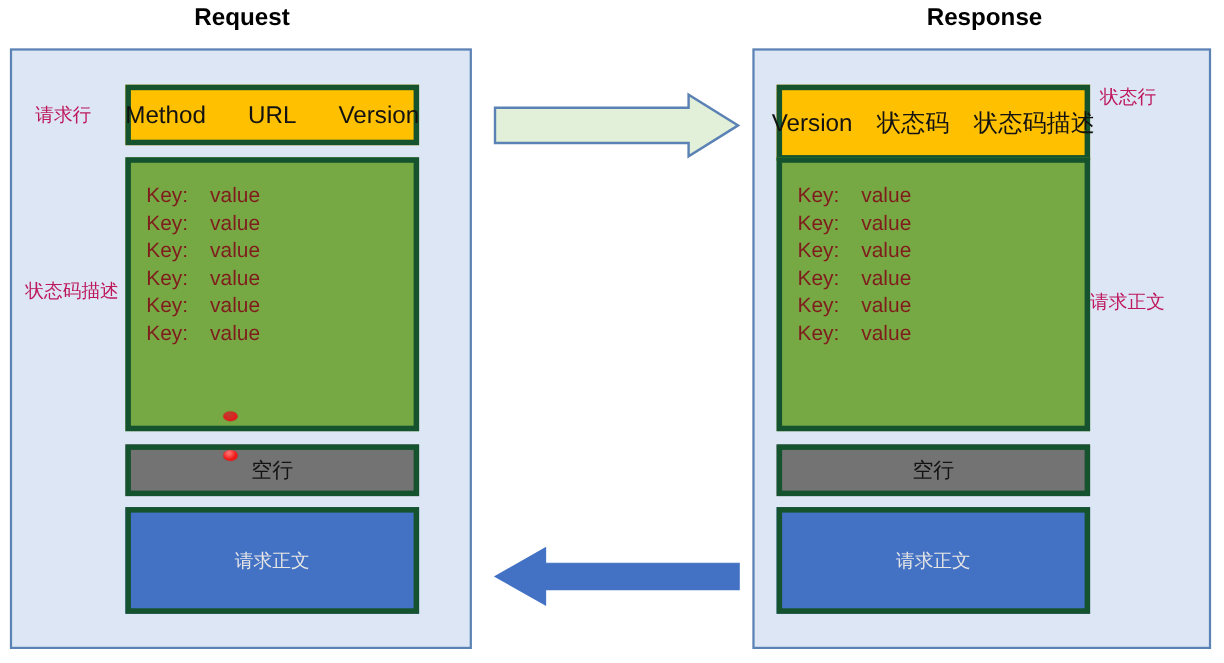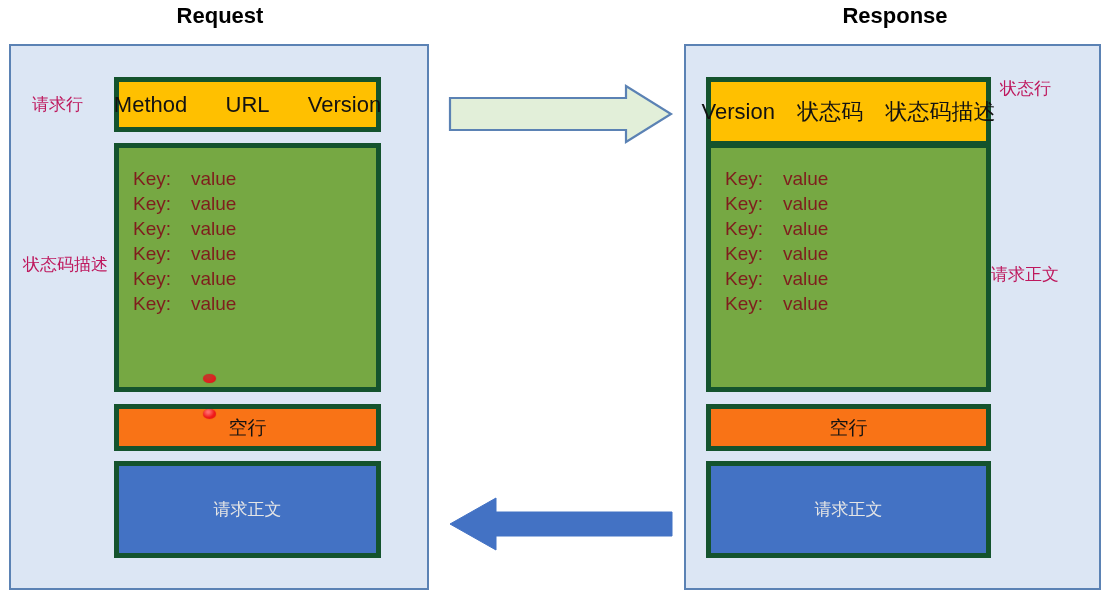--- a/index.html
+++ b/index.html
@@ -63,21 +63,21 @@
   }
   .box-startline {
     background: #ffc000;
   }
   .box-headers {
     background: #76a843;
     display: block;
     padding: 18px 0 0 14px;
   }
   .box-emptyline {
-    background: #f97316;
+    background: #737373;
   }
   .box-body {
     background: #4372c4;
   }
 
   .startline-text {
     font-size: 22px;
     color: #121212;
     white-space: nowrap;
     letter-spacing: 0px;

